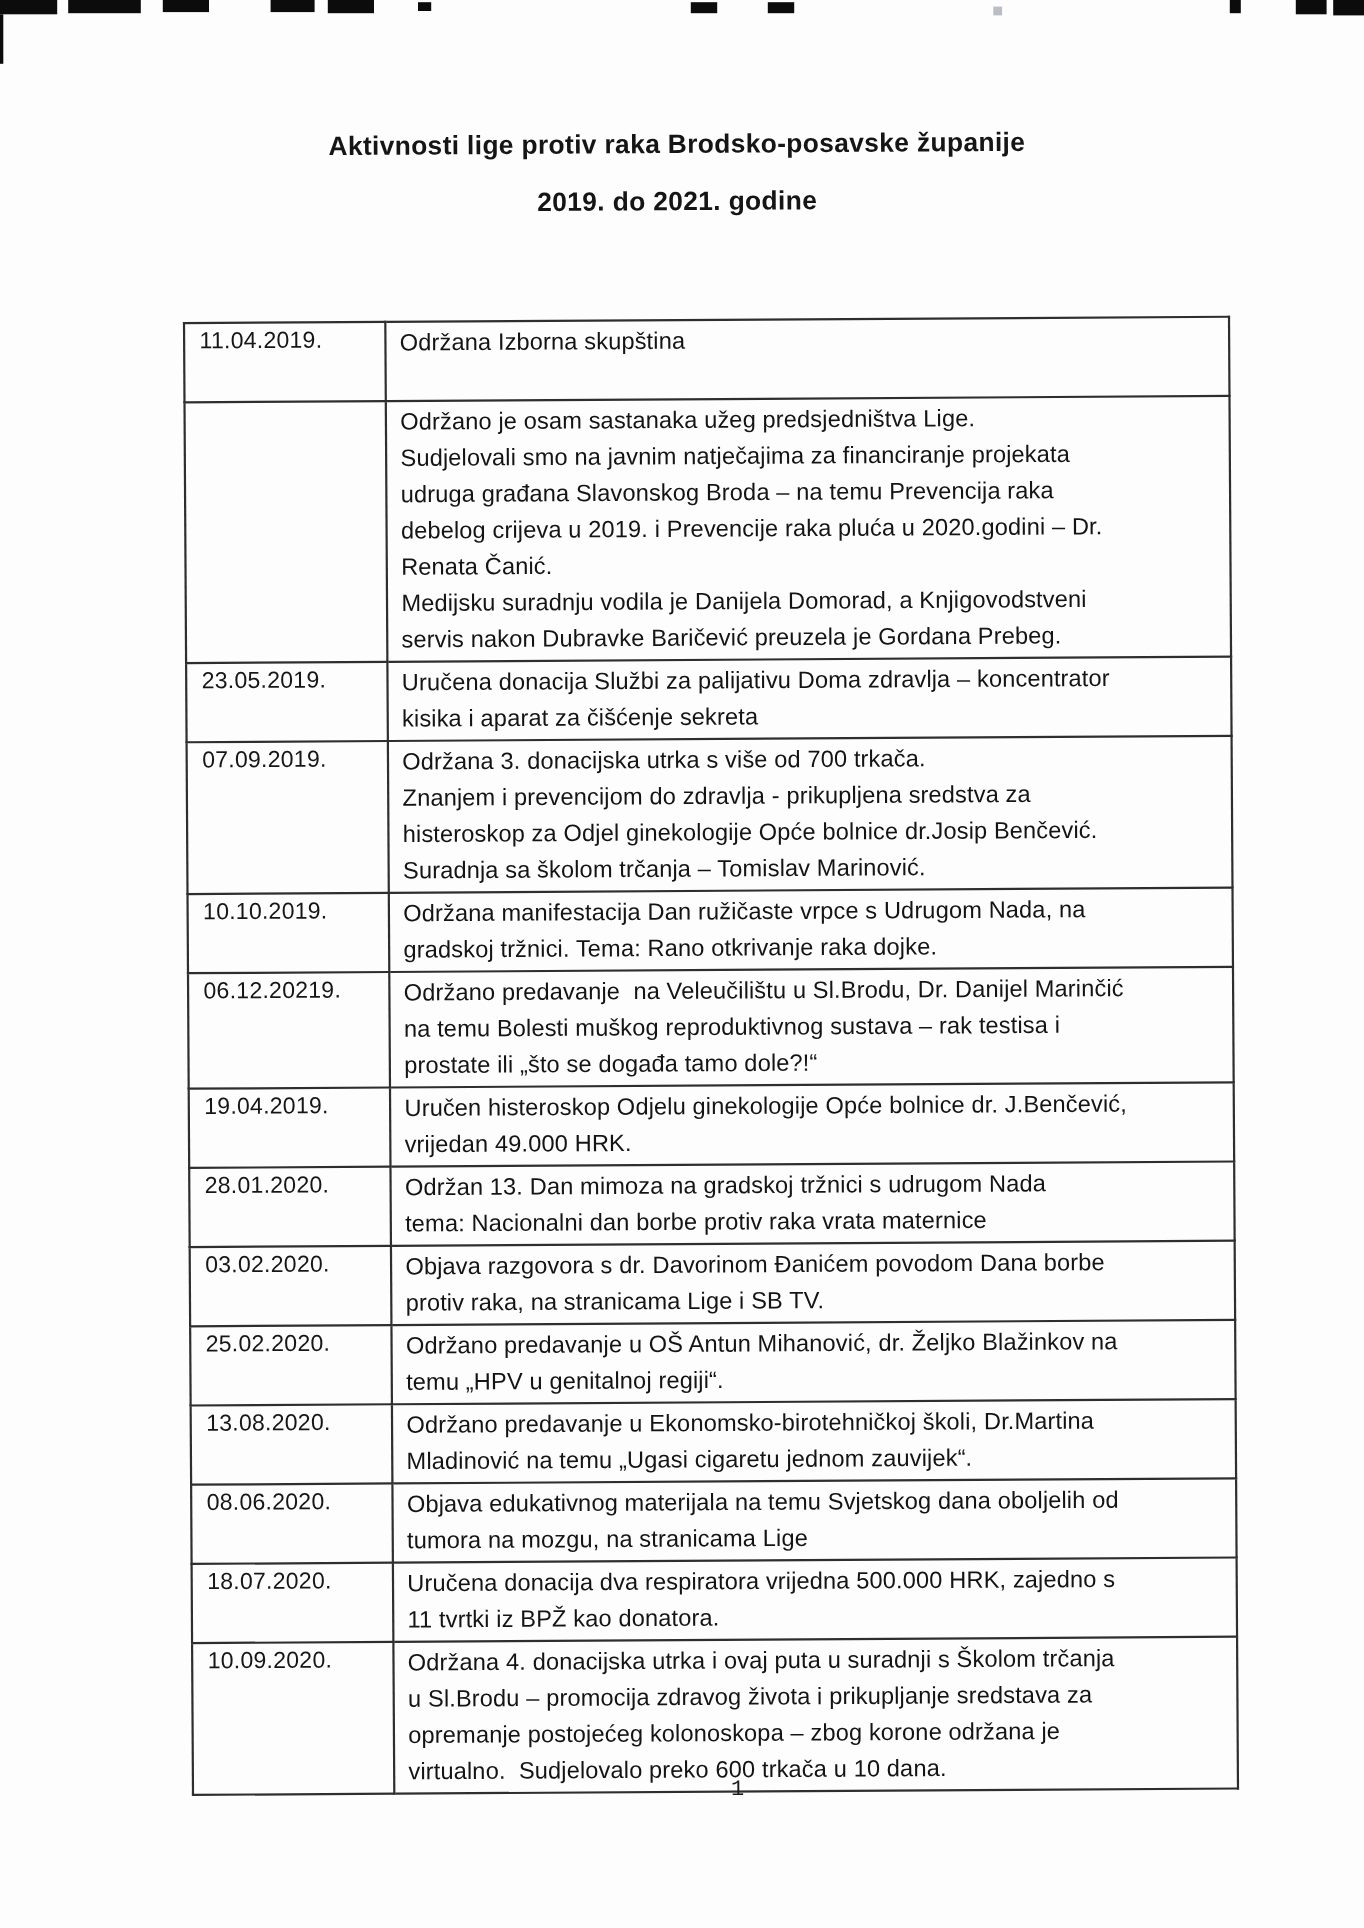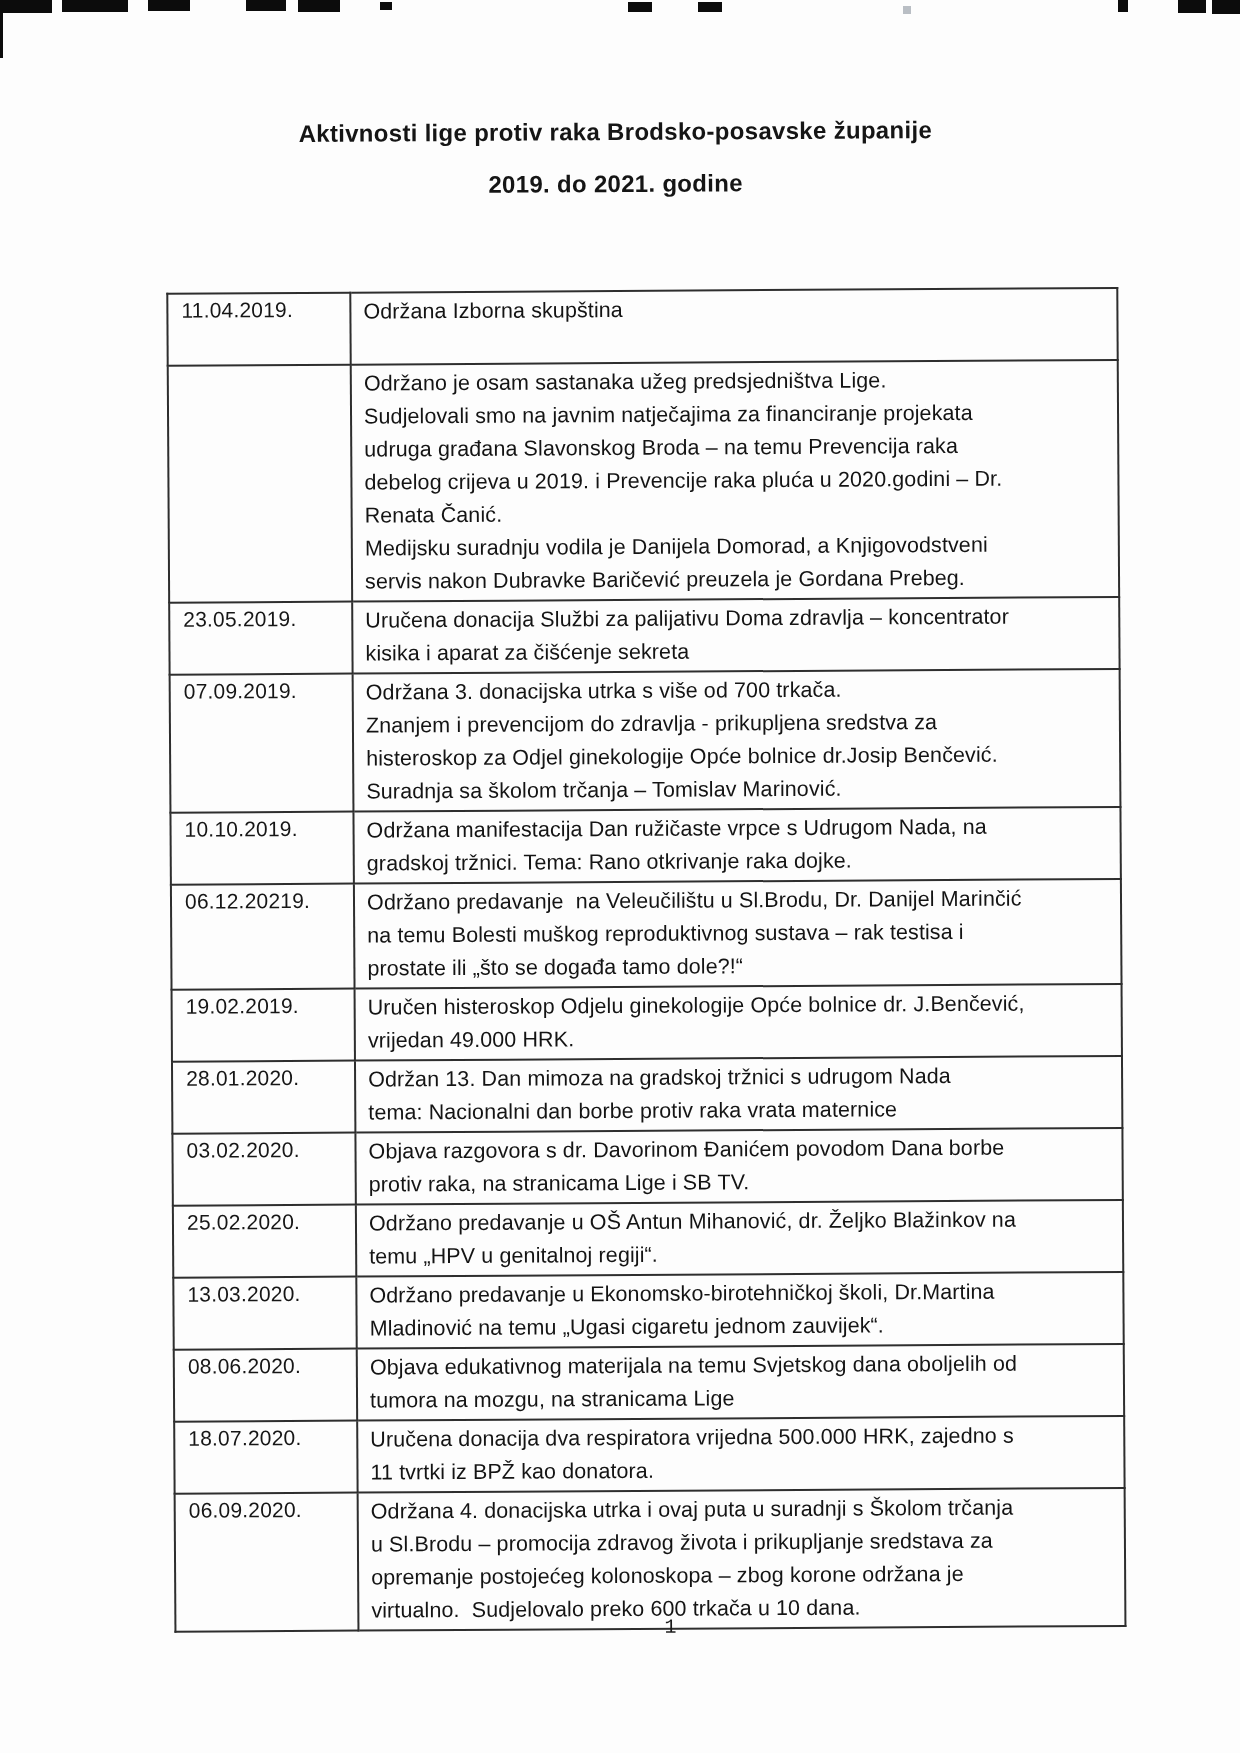--- a/index.html
+++ b/index.html
@@ -161,21 +161,21 @@
       </tr>
       <tr>
         <td class="c-date"><span>06.12.20219.</span></td>
         <td class="c-desc">
             <div class="desc-text">Održano predavanje&nbsp; na Veleučilištu u Sl.Brodu, Dr. Danijel Marinčić
 na temu Bolesti muškog reproduktivnog sustava – rak testisa i
 prostate ili „što se događa tamo dole?!“</div>
           </td>
       </tr>
       <tr>
-        <td class="c-date"><span>19.02.2019.</span></td>
+        <td class="c-date"><span>19.04.2019.</span></td>
         <td class="c-desc">
             <div class="desc-text">Uručen histeroskop Odjelu ginekologije Opće bolnice dr. J.Benčević,
 vrijedan 49.000 HRK.</div>
           </td>
       </tr>
       <tr>
         <td class="c-date"><span>28.01.2020.</span></td>
         <td class="c-desc">
             <div class="desc-text">Održan 13. Dan mimoza na gradskoj tržnici s udrugom Nada
 tema: Nacionalni dan borbe protiv raka vrata maternice</div>
@@ -189,42 +189,42 @@
           </td>
       </tr>
       <tr>
         <td class="c-date"><span>25.02.2020.</span></td>
         <td class="c-desc">
             <div class="desc-text">Održano predavanje u OŠ Antun Mihanović, dr. Željko Blažinkov na
 temu „HPV u genitalnoj regiji“.</div>
           </td>
       </tr>
       <tr>
-        <td class="c-date"><span>13.03.2020.</span></td>
+        <td class="c-date"><span>13.08.2020.</span></td>
         <td class="c-desc">
             <div class="desc-text">Održano predavanje u Ekonomsko-birotehničkoj školi, Dr.Martina
 Mladinović na temu „Ugasi cigaretu jednom zauvijek“.</div>
           </td>
       </tr>
       <tr>
         <td class="c-date"><span>08.06.2020.</span></td>
         <td class="c-desc">
             <div class="desc-text">Objava edukativnog materijala na temu Svjetskog dana oboljelih od
 tumora na mozgu, na stranicama Lige</div>
           </td>
       </tr>
       <tr>
         <td class="c-date"><span>18.07.2020.</span></td>
         <td class="c-desc">
             <div class="desc-text">Uručena donacija dva respiratora vrijedna 500.000 HRK, zajedno s
 11 tvrtki iz BPŽ kao donatora.</div>
           </td>
       </tr>
       <tr>
-        <td class="c-date"><span>06.09.2020.</span></td>
+        <td class="c-date"><span>10.09.2020.</span></td>
         <td class="c-desc">
             <div class="desc-text">Održana 4. donacijska utrka i ovaj puta u suradnji s Školom trčanja
 u Sl.Brodu – promocija zdravog života i prikupljanje sredstava za
 opremanje postojećeg kolonoskopa – zbog korone održana je
 virtualno.&nbsp; Sudjelovalo preko 600 trkača u 10 dana.</div>
           </td>
       </tr>
     </tbody>
   </table>
 

